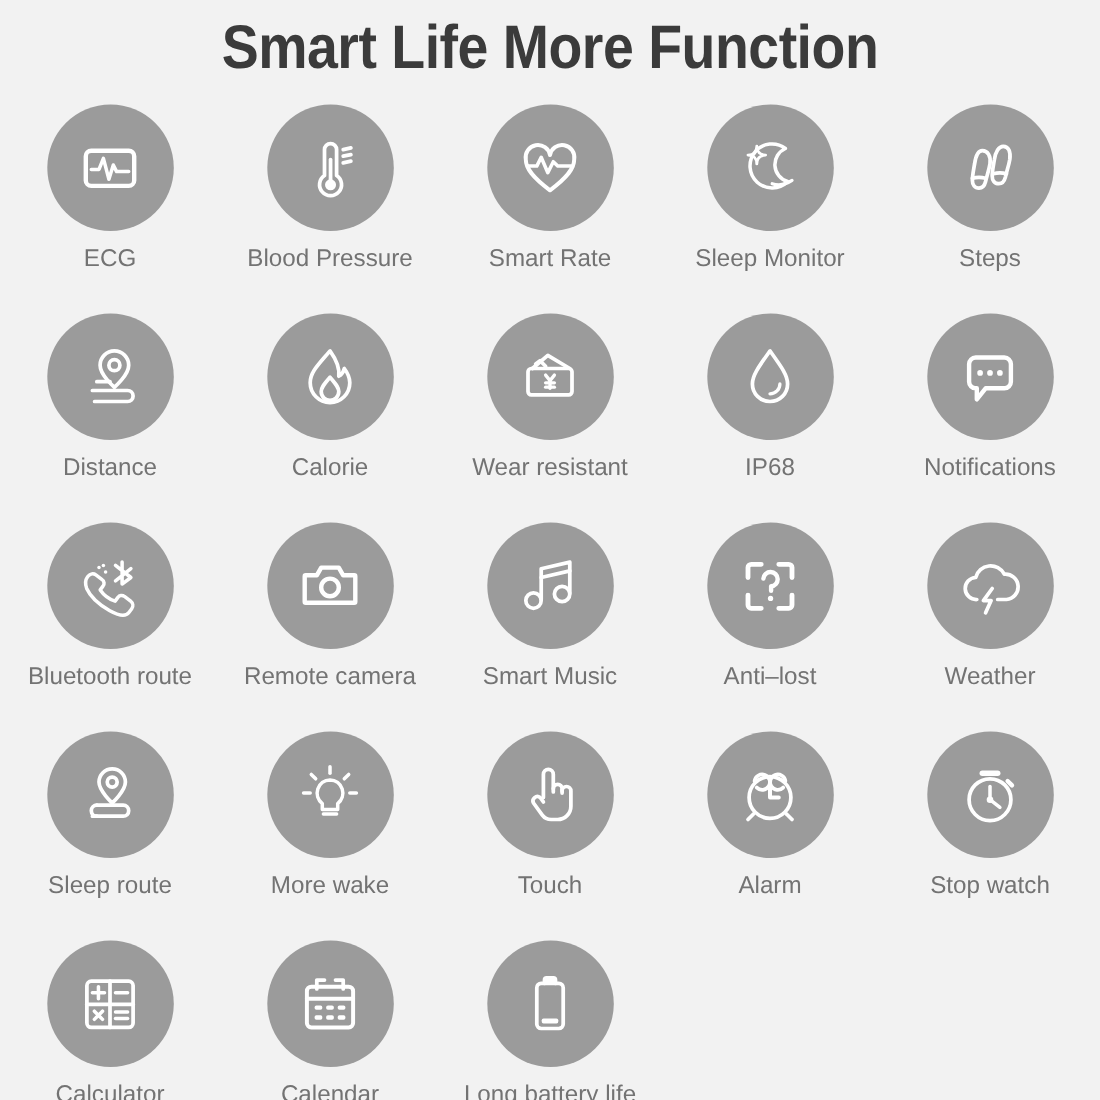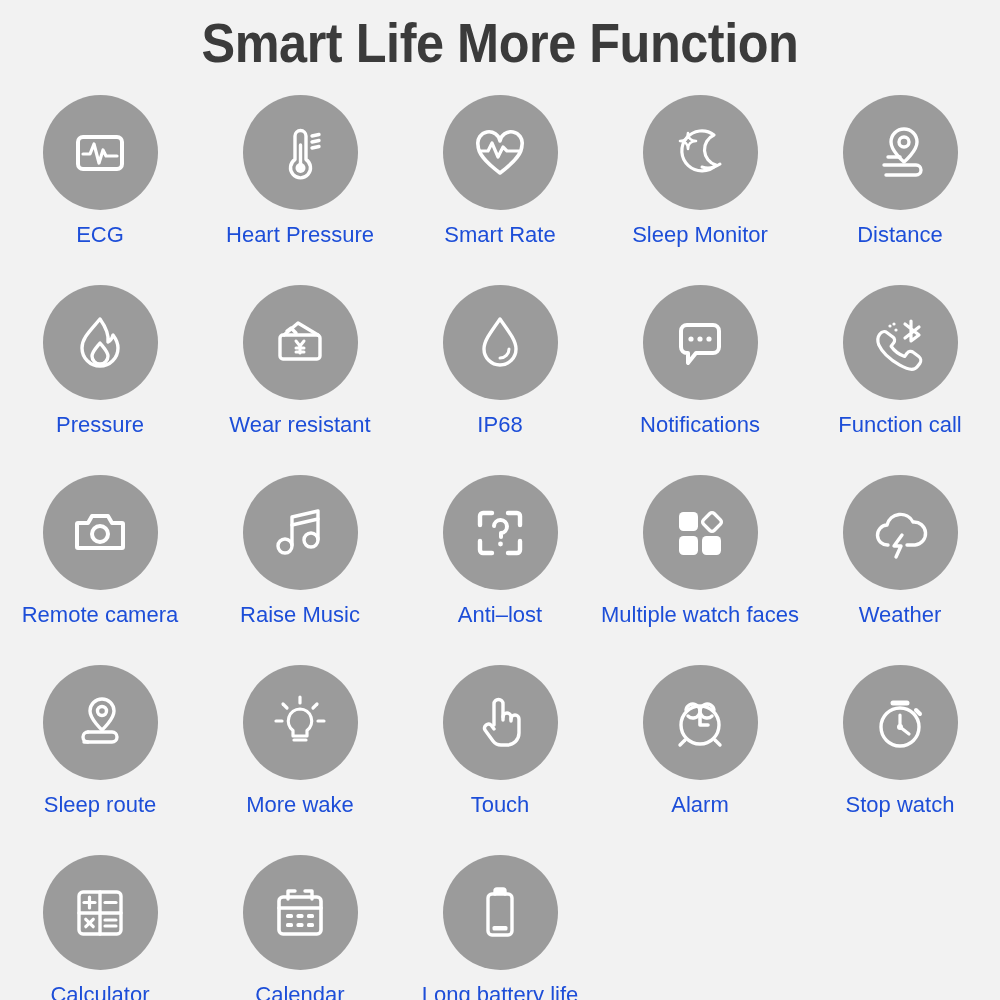--- a/index.html
+++ b/index.html
@@ -43,21 +43,21 @@
     width:115px;height:115px;
     border-radius:50%;
     background:#9b9b9b;
     display:flex;align-items:center;justify-content:center;
     flex:0 0 auto;
   }
   .circle svg{display:block;}
   .label{
     margin-top:14px;
     font-size:22px;
-    color:#1d4ed8;
+    color:#737373;
     white-space:nowrap;
     text-align:center;
     line-height:1;
   }
 </style>
 </head>
 <body>
 
 <div class="page">
 
@@ -79,21 +79,21 @@
       <div class="circle">
         <svg width="64" height="64" viewBox="0 0 64 64" fill="none" stroke="#fff" stroke-width="3.4" stroke-linecap="round" stroke-linejoin="round">
           <path d="M38 38.5 V15 a5.5 5.5 0 0 0 -11 0 V38.5 a10 10 0 1 0 11 0 Z"></path>
           <line x1="32.5" y1="24" x2="32.5" y2="44"></line>
           <circle cx="32.5" cy="47" r="5" fill="#fff" stroke="none"></circle>
           <line x1="44" y1="15" x2="51" y2="13.5"></line>
           <line x1="44" y1="21" x2="51" y2="19.5"></line>
           <line x1="44" y1="27" x2="51" y2="25.5"></line>
         </svg>
       </div>
-      <div class="label">Heart Pressure</div>
+      <div class="label">Blood Pressure</div>
     </div>
 
     <div class="cell">
       <div class="circle">
         <svg width="64" height="64" viewBox="0 0 64 64" fill="none" stroke="#fff" stroke-width="3.6" stroke-linecap="round" stroke-linejoin="round">
           <path d="M32 52 C 16 40 10 32 10 24 A 11 11 0 0 1 32 20 A 11 11 0 0 1 54 24 C 54 32 48 40 32 52 Z"></path>
           <path d="M12 30 h8 l4 -8 l6 14 l5 -10 l4 4 h12" stroke-width="3.2"></path>
         </svg>
       </div>
       <div class="label">Smart Rate</div>
@@ -104,41 +104,52 @@
         <svg width="64" height="64" viewBox="0 0 64 64" fill="none" stroke="#fff" stroke-width="3.2" stroke-linecap="round" stroke-linejoin="round">
           <path d="M46 14 a20 20 0 1 0 2 30 a16 16 0 0 1 -2 -30 Z"></path>
           <path d="M20 12 c0 6 -3 8 -8 8 c5 0 8 3 8 8 c0 -5 3 -8 8 -8 c-5 0 -8 -3 -8 -8 Z" stroke-width="2.6"></path>
           <path d="M34 46 c6 2 12 1 18 -3" stroke-width="3"></path>
         </svg>
       </div>
       <div class="label">Sleep Monitor</div>
     </div>
 
 
+    <div class="cell">
+      <div class="circle">
+        <svg width="64" height="64" viewBox="0 0 64 64" fill="none" stroke="#fff" stroke-width="3.4" stroke-linecap="round" stroke-linejoin="round">
+          <path d="M25 16 c5 0 8 5 7 12 c-1 6 -3 11 -4 16 c-1 4 -3 6 -6 6 c-4 0 -6 -3 -6 -7 c0 -5 1 -9 2 -15 c1 -7 3 -12 7 -12 Z"></path>
+          <path d="M16 41 c4 -1 8 -1 12 0"></path>
+          <path d="M44 12 c5 0 7 5 6 12 c-1 6 -3 11 -4 16 c-1 4 -3 6 -6 6 c-4 0 -6 -3 -6 -7 c0 -5 1 -9 2 -15 c1 -7 4 -12 8 -12 Z"></path>
+          <path d="M35 37 c4 -1 8 -1 12 0"></path>
+        </svg>
+      </div>
+      <div class="label">Steps</div>
+    </div>
 
     <div class="cell">
       <div class="circle">
         <svg width="64" height="64" viewBox="0 0 64 64" fill="none" stroke="#fff" stroke-width="3.4" stroke-linecap="round" stroke-linejoin="round">
           <path d="M36 8 a13 13 0 0 1 13 13 c0 9 -13 20 -13 20 S23 30 23 21 A13 13 0 0 1 36 8 Z"></path>
           <circle cx="36" cy="21" r="5"></circle>
           <path d="M20 36 h12"></path>
           <path d="M16 44 h32 a5 5 0 0 1 0 10 H18"></path>
         </svg>
       </div>
       <div class="label">Distance</div>
     </div>
 
     <div class="cell">
       <div class="circle">
         <svg width="64" height="64" viewBox="0 0 64 64" fill="none" stroke="#fff" stroke-width="3.4" stroke-linecap="round" stroke-linejoin="round">
           <path d="M32 8 C22 20 14 27 14 37 a18 18 0 0 0 36 0 c0 -5 -2 -9 -5 -13 c-1 4 -3 6 -5 7 c1 -8 -3 -16 -8 -23 Z"></path>
           <path d="M32 32 c-5 6 -8 9 -8 13 a8 8 0 0 0 16 0 c0 -4 -3 -7 -8 -13 Z"></path>
         </svg>
       </div>
-      <div class="label">Pressure</div>
+      <div class="label">Calorie</div>
     </div>
 
     <div class="cell">
       <div class="circle">
         <svg width="64" height="64" viewBox="0 0 64 64" fill="none" stroke="#fff" stroke-width="3.4" stroke-linecap="round" stroke-linejoin="round">
           <path d="M16 24 L30 12 l20 12"></path>
           <path d="M19 20 l4 -3 l5 5"></path>
           <rect x="12" y="24" width="40" height="24" rx="3"></rect>
           <path d="M28 30 l4 5 l4 -5" stroke-width="3"></path>
           <path d="M32 35 v7" stroke-width="3"></path>
@@ -174,21 +185,21 @@
     <div class="cell">
       <div class="circle">
         <svg width="64" height="64" viewBox="0 0 64 64" fill="none" stroke="#fff" stroke-width="3.2" stroke-linecap="round" stroke-linejoin="round">
           <path d="M14 20 a5 5 0 0 1 7 0 l5 5 a4 4 0 0 1 0 6 l-3 3 c3 6 6 9 12 12 l3 -3 a4 4 0 0 1 6 0 l5 5 a5 5 0 0 1 0 7 l-3 3 c-3 3 -9 2 -17 -4 c-9 -7 -16 -16 -18 -23 c-1 -5 0 -8 2 -10 Z" transform="rotate(-8 32 34)"></path>
           <path d="M42 10 v20 l8 -6 l-14 -11 M36 27 l14 -11" stroke-width="3.2" transform="translate(1,0)"></path>
           <circle cx="22" cy="15" r="1.6" fill="#fff" stroke="none"></circle>
           <circle cx="28" cy="19" r="1.6" fill="#fff" stroke="none"></circle>
           <circle cx="26" cy="13" r="1.6" fill="#fff" stroke="none"></circle>
         </svg>
       </div>
-      <div class="label">Function call</div>
+      <div class="label">Bluetooth route</div>
     </div>
 
     <div class="cell">
       <div class="circle">
         <svg width="64" height="64" viewBox="0 0 64 64" fill="none" stroke="#fff" stroke-width="4" stroke-linecap="round" stroke-linejoin="round">
           <path d="M10 22 h10 l4 -7 h16 l4 7 h10 a1 1 0 0 1 1 1 v23 a1 1 0 0 1 -1 1 H10 a1 1 0 0 1 -1 -1 V23 a1 1 0 0 1 1 -1 Z"></path>
           <circle cx="32" cy="33" r="8"></circle>
         </svg>
       </div>
       <div class="label">Remote camera</div>
@@ -196,48 +207,37 @@
 
     <div class="cell">
       <div class="circle">
         <svg width="64" height="64" viewBox="0 0 64 64" fill="none" stroke="#fff" stroke-width="3.4" stroke-linecap="round" stroke-linejoin="round">
           <path d="M24 44 V16 l26 -6 v28"></path>
           <path d="M24 24 l26 -6"></path>
           <circle cx="17" cy="45" r="7"></circle>
           <circle cx="43" cy="39" r="7"></circle>
         </svg>
       </div>
-      <div class="label">Raise Music</div>
+      <div class="label">Smart Music</div>
     </div>
 
     <div class="cell">
       <div class="circle">
         <svg width="64" height="64" viewBox="0 0 64 64" fill="none" stroke="#fff" stroke-width="4.4" stroke-linecap="round" stroke-linejoin="round">
           <path d="M12 24 V15 a3 3 0 0 1 3 -3 h9"></path>
           <path d="M40 12 h9 a3 3 0 0 1 3 3 v9"></path>
           <path d="M52 40 v9 a3 3 0 0 1 -3 3 h-9"></path>
           <path d="M24 52 h-9 a3 3 0 0 1 -3 -3 v-9"></path>
           <path d="M26 25 a6.5 6.5 0 1 1 7 7 v4" stroke-width="4"></path>
           <circle cx="32.5" cy="43" r="2.4" fill="#fff" stroke="none"></circle>
         </svg>
       </div>
       <div class="label">Anti–lost</div>
     </div>
 
-    <div class="cell">
-      <div class="circle">
-        <svg width="64" height="64" viewBox="0 0 64 64" fill="none" stroke="#fff" stroke-width="3.4" stroke-linecap="round" stroke-linejoin="round">
-          <rect x="11" y="11" width="19" height="19" rx="4.5" fill="#fff" stroke="none"></rect>
-          <rect x="11" y="35" width="19" height="19" rx="4.5" fill="#fff" stroke="none"></rect>
-          <rect x="34" y="35" width="19" height="19" rx="4.5" fill="#fff" stroke="none"></rect>
-          <rect x="36.5" y="13.5" width="15" height="15" rx="3" transform="rotate(45 44 21)"></rect>
-        </svg>
-      </div>
-      <div class="label">Multiple watch faces</div>
-    </div>
 
     <div class="cell">
       <div class="circle">
         <svg width="64" height="64" viewBox="0 0 64 64" fill="none" stroke="#fff" stroke-width="3.4" stroke-linecap="round" stroke-linejoin="round">
           <path d="M20 44 a10 10 0 0 1 -1 -20 a14 14 0 0 1 26 -3 a9 9 0 0 1 2 23 h-8"></path>
           <path d="M34 34 l-8 11 h7 l-5 11"></path>
         </svg>
       </div>
       <div class="label">Weather</div>
     </div>

